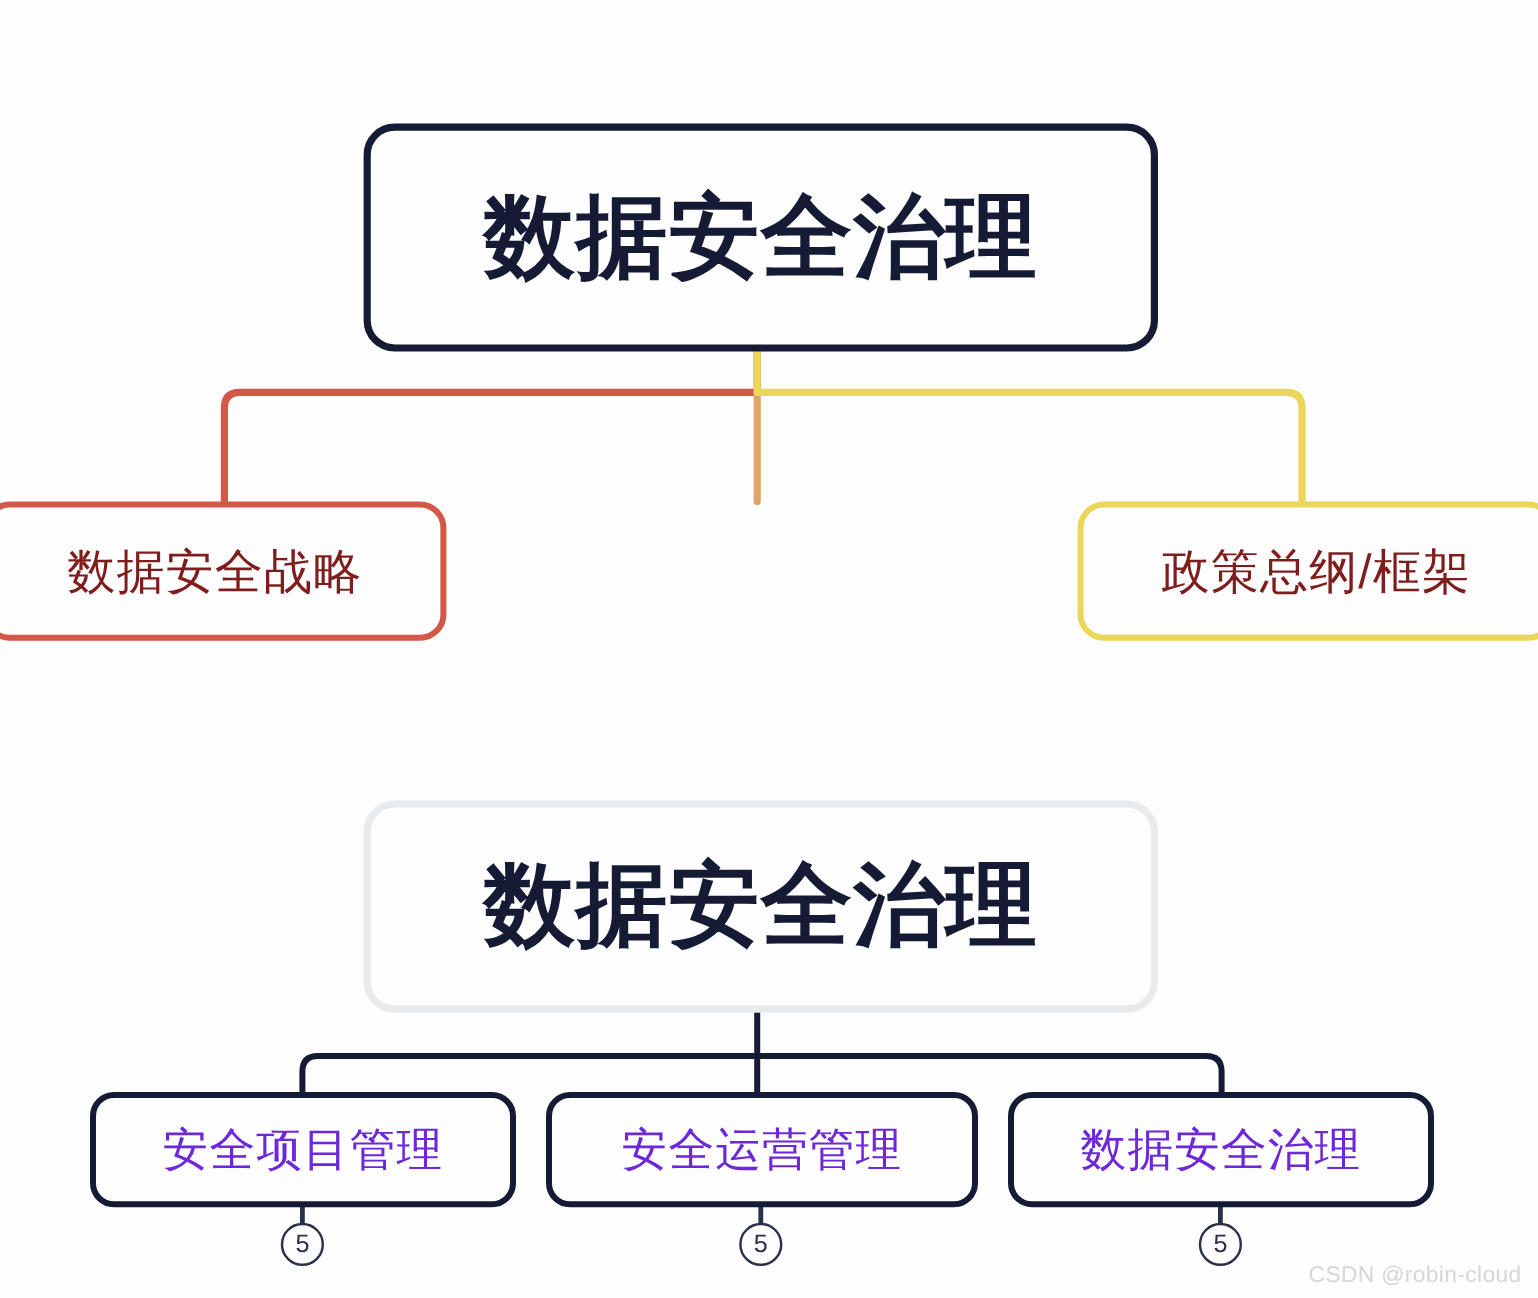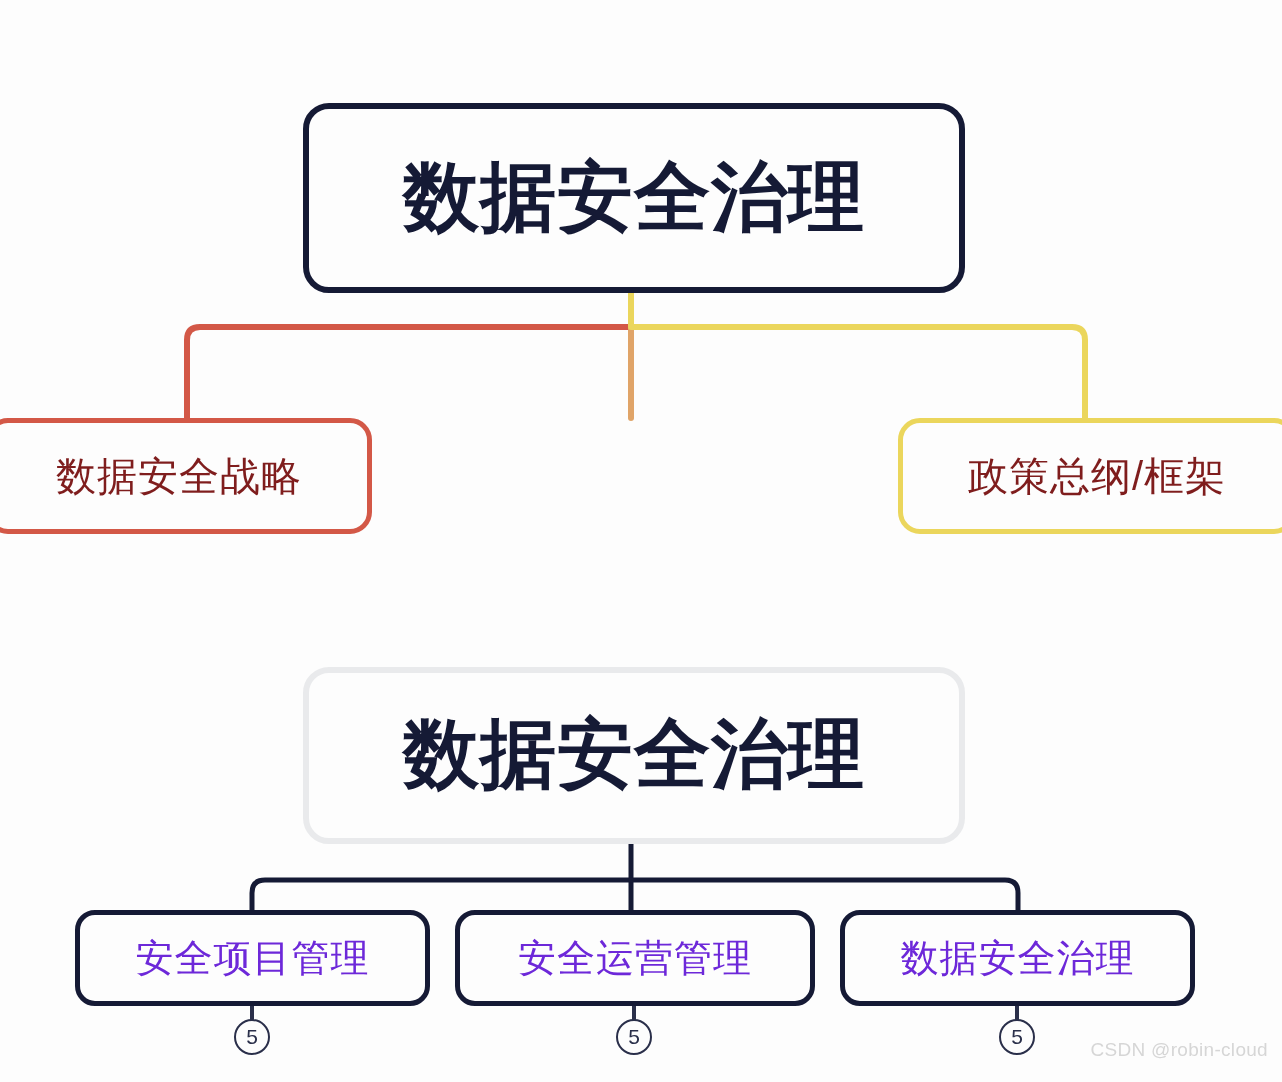--- a/index.html
+++ b/index.html
@@ -113,21 +113,21 @@
     font-size: 21px;
     color: #2a2f4a;
   }
   .badge-0 { left: 234px; }
   .badge-1 { left: 616px; }
   .badge-2 { left: 999px; }
   
   .watermark {
     position: absolute;
     right: 14px;
-    bottom: 21px;
+    bottom: 8px;
     font-size: 19px;
     color: #d6d6d6;
     letter-spacing: 0.3px;
   }
 </style>
 </head>
 <body>
 
 <div id="canvas">
 

